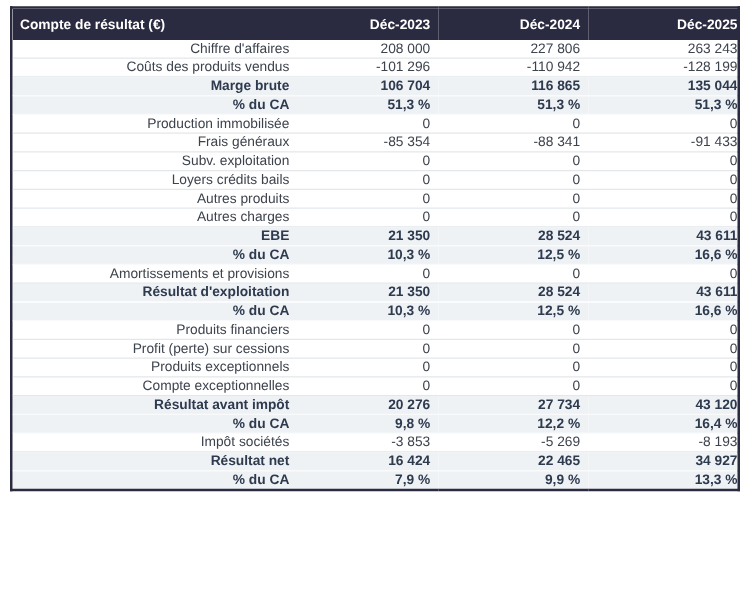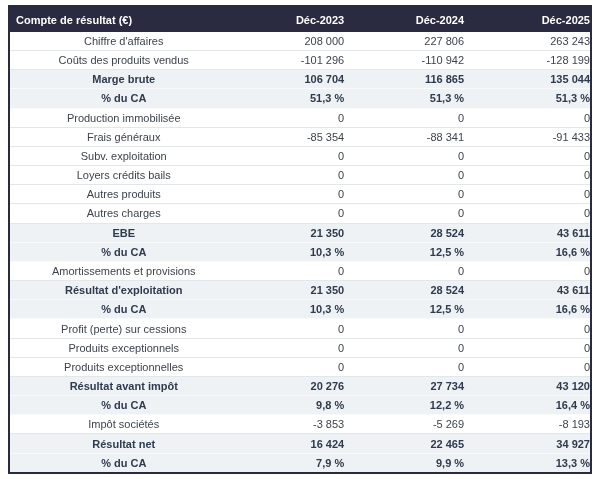--- a/index.html
+++ b/index.html
@@ -13,21 +13,21 @@
   }
   .page {
     position: absolute;
     inset: 0;
   }
   table.income-table {
     position: absolute;
     left: 8px;
     top: 5px;
     width: 584px;
-    height: 469px;
+    height: 374px;
     border-collapse: collapse;
     table-layout: fixed;
     border: 2px solid var(--table-border, #2a2a40);
     font-size: 11px;
   }
   thead th {
     background: var(--header-bg, #2a2a40);
     color: var(--header-text, #ffffff);
     font-weight: 700;
     height: 23px;
@@ -42,21 +42,21 @@
   td, th {
     vertical-align: middle;
   }
   td {
     color: var(--body-text, #3d434d);
     border-bottom: 1px solid var(--row-line, #e4e7ea);
     white-space: nowrap;
     overflow: hidden;
   }
   td.lbl {
-    text-align: center;
+    text-align: right;
     padding-left: 6px;
   }
   .num {
     text-align: right;
     padding-right: 7px;
   }
   .last {
     padding-right: 0;
   }
   tr.emphasis td {
@@ -173,33 +173,39 @@
           <td class="num">28 524</td>
           <td class="num last">43 611</td>
         </tr>
         <tr class="row emphasis">
           <td class="lbl">% du CA</td>
           <td class="num">10,3 %</td>
           <td class="num">12,5 %</td>
           <td class="num last">16,6 %</td>
         </tr>
         <tr class="row">
+          <td class="lbl">Produits financiers</td>
+          <td class="num">0</td>
+          <td class="num">0</td>
+          <td class="num last">0</td>
+        </tr>
+        <tr class="row">
           <td class="lbl">Profit (perte) sur cessions</td>
           <td class="num">0</td>
           <td class="num">0</td>
           <td class="num last">0</td>
         </tr>
         <tr class="row">
           <td class="lbl">Produits exceptionnels</td>
           <td class="num">0</td>
           <td class="num">0</td>
           <td class="num last">0</td>
         </tr>
         <tr class="row">
-          <td class="lbl">Produits exceptionnelles</td>
+          <td class="lbl">Compte exceptionnelles</td>
           <td class="num">0</td>
           <td class="num">0</td>
           <td class="num last">0</td>
         </tr>
         <tr class="row emphasis">
           <td class="lbl">Résultat avant impôt</td>
           <td class="num">20 276</td>
           <td class="num">27 734</td>
           <td class="num last">43 120</td>
         </tr>

